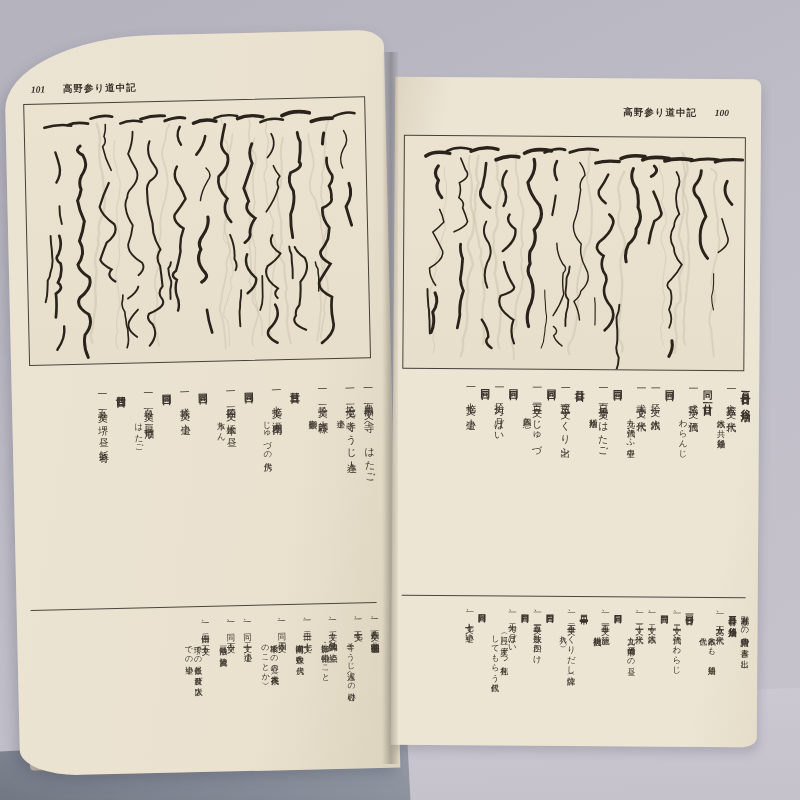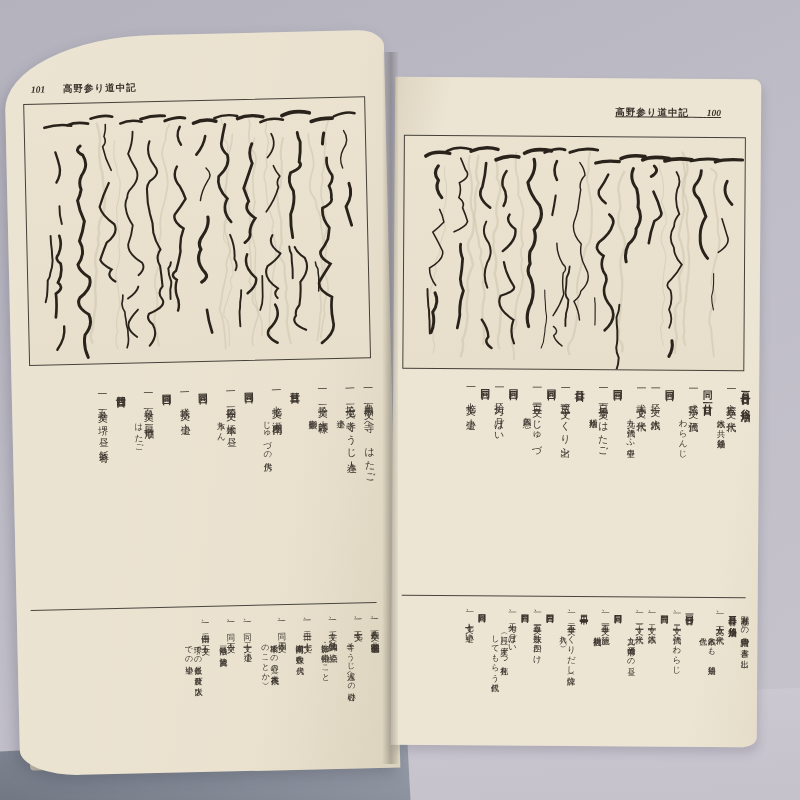--- a/index.html
+++ b/index.html
@@ -213,21 +213,21 @@
       </div>
       <div class="entry">
         <div class="line">一、二十四日　五十文</div>
         <div class="line sub">堺での昼飯と肴及び大阪</div>
         <div class="line sub">での小遣い</div>
       </div>
     </div>
 </div>
 
 <div class="page page-right">
-  <div class="phead" style="right:40px;top:28px;text-decoration:underline;">
+  <div class="phead" style="right:32px;top:28px;">
     <span>高野参り道中記</span>
     <span>　</span>
     <span class="pnum">100</span>
   </div>
   <div class="facs" style="left:9px;top:58px;width:340px;height:232px;">
     <svg width="340" height="232" viewBox="0 0 340 232">
         <path d="M91.45435702987015,23.48359119007364 Q93.83500766381621,33.79148420924321 92.13259726762772,41.79148420924321 Q97.01660140836611,47.91272697085515 95.32417156966403,55.91272697085515 Q90.26575651904568,72.36253333697096 92.40643327822909,80.36253333697096 Q94.5042591644451,83.66873219469562 92.28888830635697,91.66873219469562 Q87.71375509444624,97.4277865239419 89.87151697743684,105.4277865239419 Q87.80942155933008,111.45107297087088 91.48434054804966,119.45107297087088 Q93.20821179682389,129.23937129834667 90.6828971975483,137.23937129834667 Q94.0644985679537,150.64041066775098 94.6477759256959,158.64041066775098 Q93.96630340628326,164.71987207466736 97.32858587987721,172.71987207466736 Q96.36603593127802,188.44761161739007 95.64631689572707,196.44761161739007 Q92.96305937645957,203.62961988756433 95.91655968455598,211.62961988756433" stroke="#cdc5ae" stroke-width="2.3576419215649365" fill="none" stroke-linecap="round" opacity="0.55"></path>
         <path d="M111.71131429634988,16.037629068363458 Q109.70216482318938,32.994254764635116 113.12007774971426,40.994254764635116 Q114.5225302153267,50.44735885830596 113.58822770090774,58.44735885830596 Q116.12265774188563,62.75033408449963 118.31492395279929,70.75033408449963 Q119.57622113730758,75.07320145564154 118.28220236022025,83.07320145564154 Q115.3849226674065,100.0390164447017 118.89904620032758,108.0390164447017 Q114.73649436747655,114.38884438993409 118.16768161160871,122.38884438993409 Q115.87731770100072,131.85325693385676 119.34393748315051,139.85325693385676 Q119.18165712617338,142.55181022034958 117.5885136090219,150.55181022034958 Q117.449532430619,153.00760583253577 113.96530153602362,161.00760583253577 Q109.71982660936192,178.98349651368335 113.1132642426528,186.98349651368335 Q106.64554290985689,197.96650908933952 108.2532520792447,205.96650908933952 Q111.30146794486791,214.73516552941874 110.48246273677796,222.73516552941874" stroke="#cdc5ae" stroke-width="1.9065079405903815" fill="none" stroke-linecap="round" opacity="0.55"></path>
         <path d="M306.1975925927982,30.92696765717119 Q314.505070542451,34.15248221810907 310.80425419611856,42.15248221810907 Q308.2803816352971,49.20935858320445 309.8260326613672,57.20935858320445 Q311.87959036044776,75.14826280158013 313.71900068596005,83.14826280158013 Q312.4852645397186,93.8377797594294 315.4895887337625,101.8377797594294 Q315.2206305419095,112.29878021683544 311.9389048614539,120.29878021683544 Q307.7209849222563,137.20784855168313 307.3474099650048,145.20784855168313 Q312.0116538228467,155.44866601657122 310.77773861121386,163.44866601657122 Q303.55039932299405,179.88737871404737 306.53547229710966,187.88737871404737 Q308.0144257280044,190.48506750818342 308.15585229313,198.48506750818342 Q309.62268146360293,210.4318634821102 310.4498874419369,218.4318634821102" stroke="#cdc5ae" stroke-width="1.9714914929121732" fill="none" stroke-linecap="round" opacity="0.55"></path>
         <path d="M65.07756541483104,19.67956977011636 Q64.10647388361394,22.365038946736604 63.92732319422066,30.365038946736604 Q68.18191421264783,47.25708442972973 67.28958086343482,55.25708442972973 Q64.61525087011978,68.94329895498231 68.6103840614669,76.94329895498231 Q71.80290654953569,85.82275560172275 72.12690495420247,93.82275560172275 Q74.9055448723957,102.42680881218985 75.18192471470684,110.42680881218985 Q78.70986667787656,113.60968167381361 76.09632574720308,121.60968167381361 Q81.49452439742163,138.80253834696487 78.72904206858948,146.80253834696487 Q82.49724094383419,159.3113158387132 79.18147096410394,167.3113158387132 Q78.3965208902955,175.4711241130717 79.07403880730271,183.4711241130717 Q81.70668755518273,199.8067697440274 79.54621050739661,207.8067697440274" stroke="#cdc5ae" stroke-width="2.1893019936978817" fill="none" stroke-linecap="round" opacity="0.55"></path>

